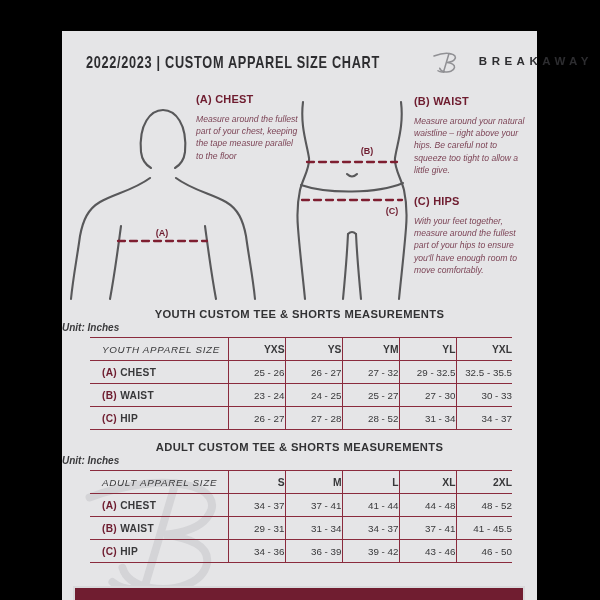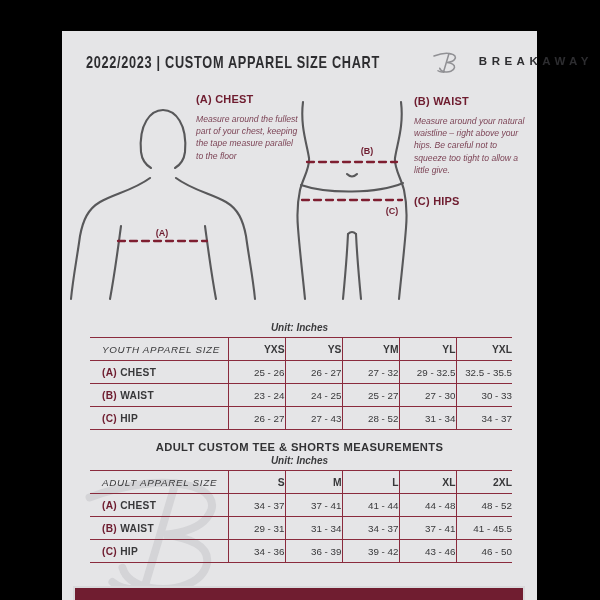--- a/index.html
+++ b/index.html
@@ -31,21 +31,21 @@
               color:var(--bodytext);line-height:1.42;}
 
   .fig-svg{position:absolute;stroke:var(--figure);fill:none;stroke-width:2.1;stroke-linecap:round;}
   .dash{stroke:#7e1e30;stroke-width:2.3;stroke-dasharray:7 5;}
   .marker{fill:var(--maroon);stroke:none;font-size:9px;font-weight:bold;
           font-family:"Liberation Sans",sans-serif;}
 
   
   .sec-title{position:absolute;left:0;width:475px;text-align:center;font-size:11.2px;
              font-weight:bold;color:#323234;letter-spacing:.4px;}
-  .sec-unit{position:absolute;left:0;width:475px;text-align:center;font-size:10px;
+  .sec-unit{position:absolute;left:0;width:475px;text-align:left;font-size:10px;
             font-weight:bold;font-style:italic;color:#3a3a3c;}
 
   
   .size-table{position:absolute;left:28px;width:422px;border-collapse:collapse;table-layout:fixed;}
   .size-table th,.size-table td{height:22px;padding:0;font-size:9.8px;color:var(--ink);
             text-align:right;vertical-align:middle;
             border-top:1.5px solid var(--line);border-bottom:1.5px solid var(--line);}
   .size-table tr > * + *{border-left:1.3px solid var(--line);}
   .size-table th{font-weight:bold;font-size:10.3px;}
   .size-table .rowhead{font-weight:normal;font-size:9.8px;letter-spacing:.7px;text-align:left;padding-left:12px;font-style:italic;}
@@ -106,25 +106,27 @@
       <text class="marker" x="115" y="128" text-anchor="middle">(C)</text>
     </svg>
 
     <div class="guide-head" style="left:134px;top:62px;">(A) CHEST</div>
     <div class="guide-body" style="left:134px;top:82px;width:102px;">Measure around the fullest part of your chest, keeping the tape measure parallel to the floor</div>
 
     <div class="guide-head" style="left:352px;top:64px;">(B) WAIST</div>
     <div class="guide-body" style="left:352px;top:84px;width:116px;">Measure around your natural waistline – right above your hips. Be careful not to squeeze too tight to allow a little give.</div>
 
     <div class="guide-head" style="left:352px;top:164px;">(C) HIPS</div>
+    <div class="guide-body" style="left:352px;top:184px;width:118px;">With your feet together, measure around the fullest part of your hips to ensure you'll have enough room to move comfortably.</div>
 
     <svg class="watermark" width="172" height="144" viewBox="0 0 120 100">
       <use href="#logoB"></use>
     </svg>
 
+    <div class="sec-title" style="top:277px;">YOUTH CUSTOM TEE &amp; SHORTS MEASUREMENTS</div>
     <div class="sec-unit" style="top:291px;">Unit: Inches</div>
 
     <table class="size-table" style="top:306px;">
       <colgroup>
           <col style="width:138px">
           <col style="width:57px">
           <col style="width:57px">
           <col style="width:57px">
           <col style="width:57px">
           <col style="width:56px">
@@ -152,21 +154,21 @@
           <td class="rowlabel"><span class="pfx">(B)</span> <span>WAIST</span></td>
           <td>23 - 24</td>
           <td>24 - 25</td>
           <td>25 - 27</td>
           <td>27 - 30</td>
           <td>30 - 33</td>
         </tr>
         <tr>
           <td class="rowlabel"><span class="pfx">(C)</span> <span>HIP</span></td>
           <td>26 - 27</td>
-          <td>27 - 43</td>
+          <td>27 - 28</td>
           <td>28 - 52</td>
           <td>31 - 34</td>
           <td>34 - 37</td>
         </tr>
       </tbody>
     </table>
 
     <div class="sec-title" style="top:410px;">ADULT CUSTOM TEE &amp; SHORTS MEASUREMENTS</div>
     <div class="sec-unit" style="top:424px;">Unit: Inches</div>
 

